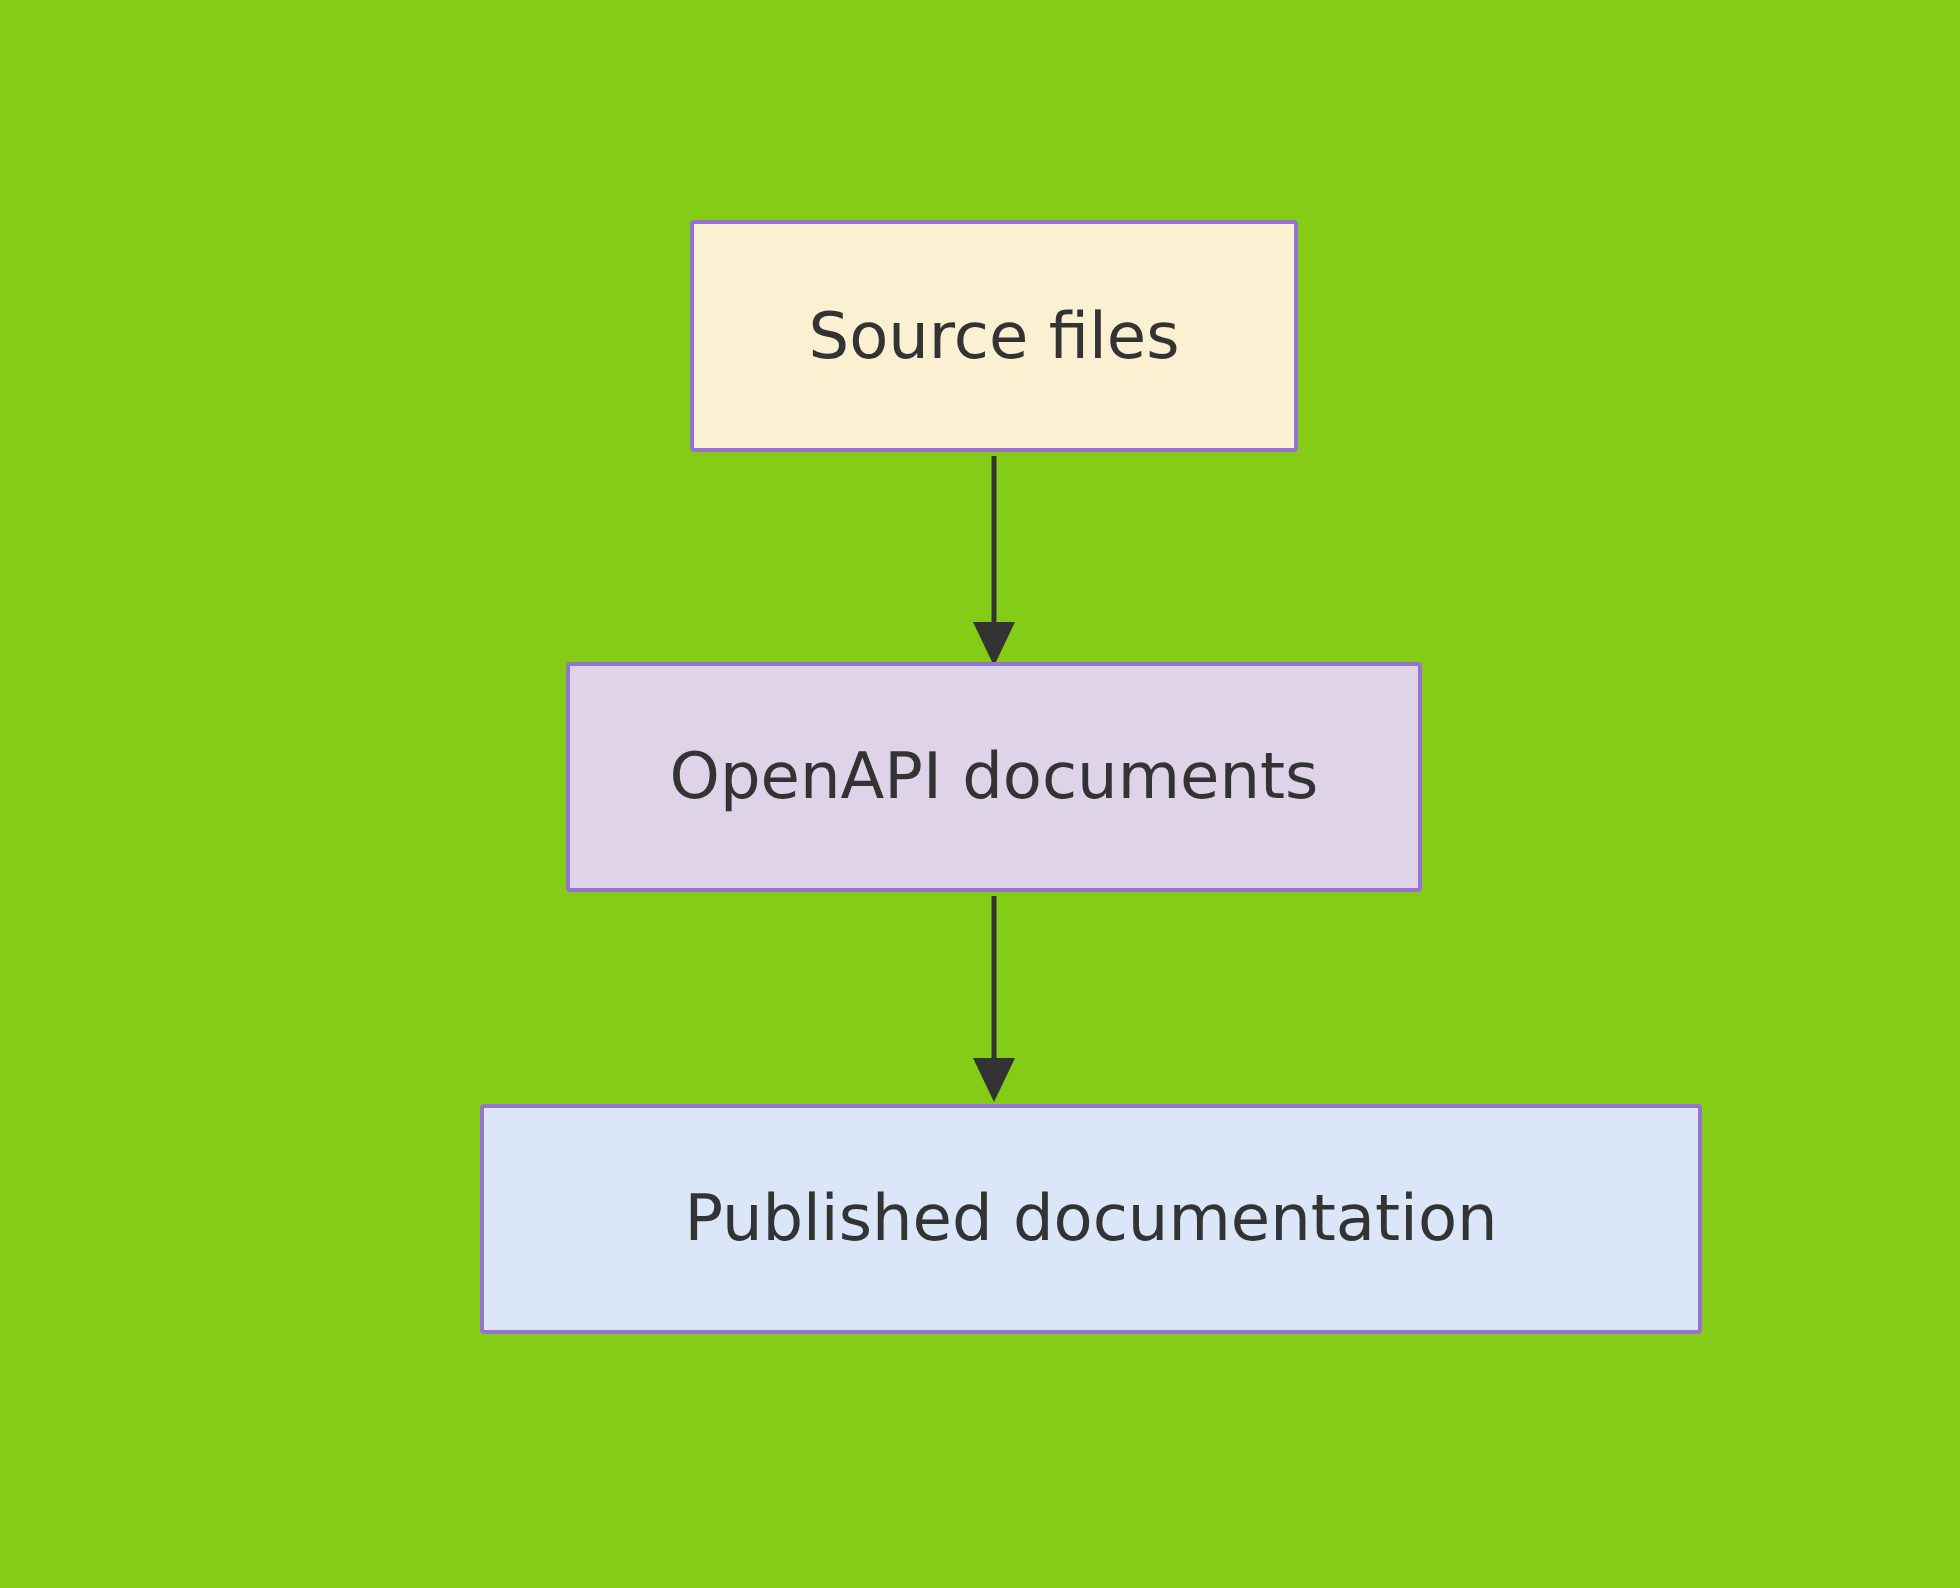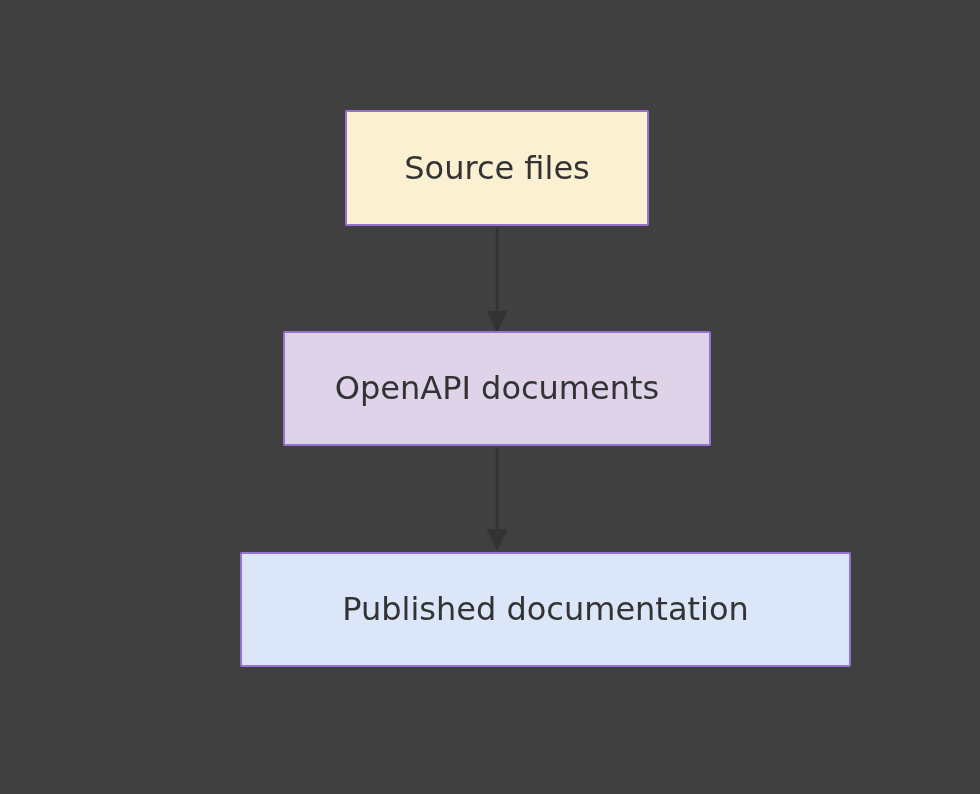--- a/index.html
+++ b/index.html
@@ -39,21 +39,21 @@
     color: #333333;
     white-space: nowrap;
   }
   .node-source   { left: 345px; top: 110px; width: 304px; height: 116px; }
   .node-openapi  { left: 283px; top: 331px; width: 428px; height: 115px; }
   .node-published{ left: 240px; top: 552px; width: 611px; height: 115px; }
 </style>
 </head>
 <body>
 
-<div class="canvas" style="background: #404040; text-decoration: underline;">
+<div class="canvas" style="background: #84cc16; text-decoration: underline;">
 
   <svg class="edges-layer" width="980" height="794" viewBox="0 0 980 794" xmlns="http://www.w3.org/2000/svg">
     <g>
       <line class="edge-line" x1="497" y1="228" x2="497" y2="312" stroke-width="2.5" stroke="#333333"></line>
       <polygon class="edge-head" points="486.5,311 507.5,311 497,333" fill="#333333"></polygon>
     </g>
     <g>
       <line class="edge-line" x1="497" y1="448" x2="497" y2="530" stroke-width="2.5" stroke="#333333"></line>
       <polygon class="edge-head" points="486.5,529 507.5,529 497,551" fill="#333333"></polygon>
     </g>

